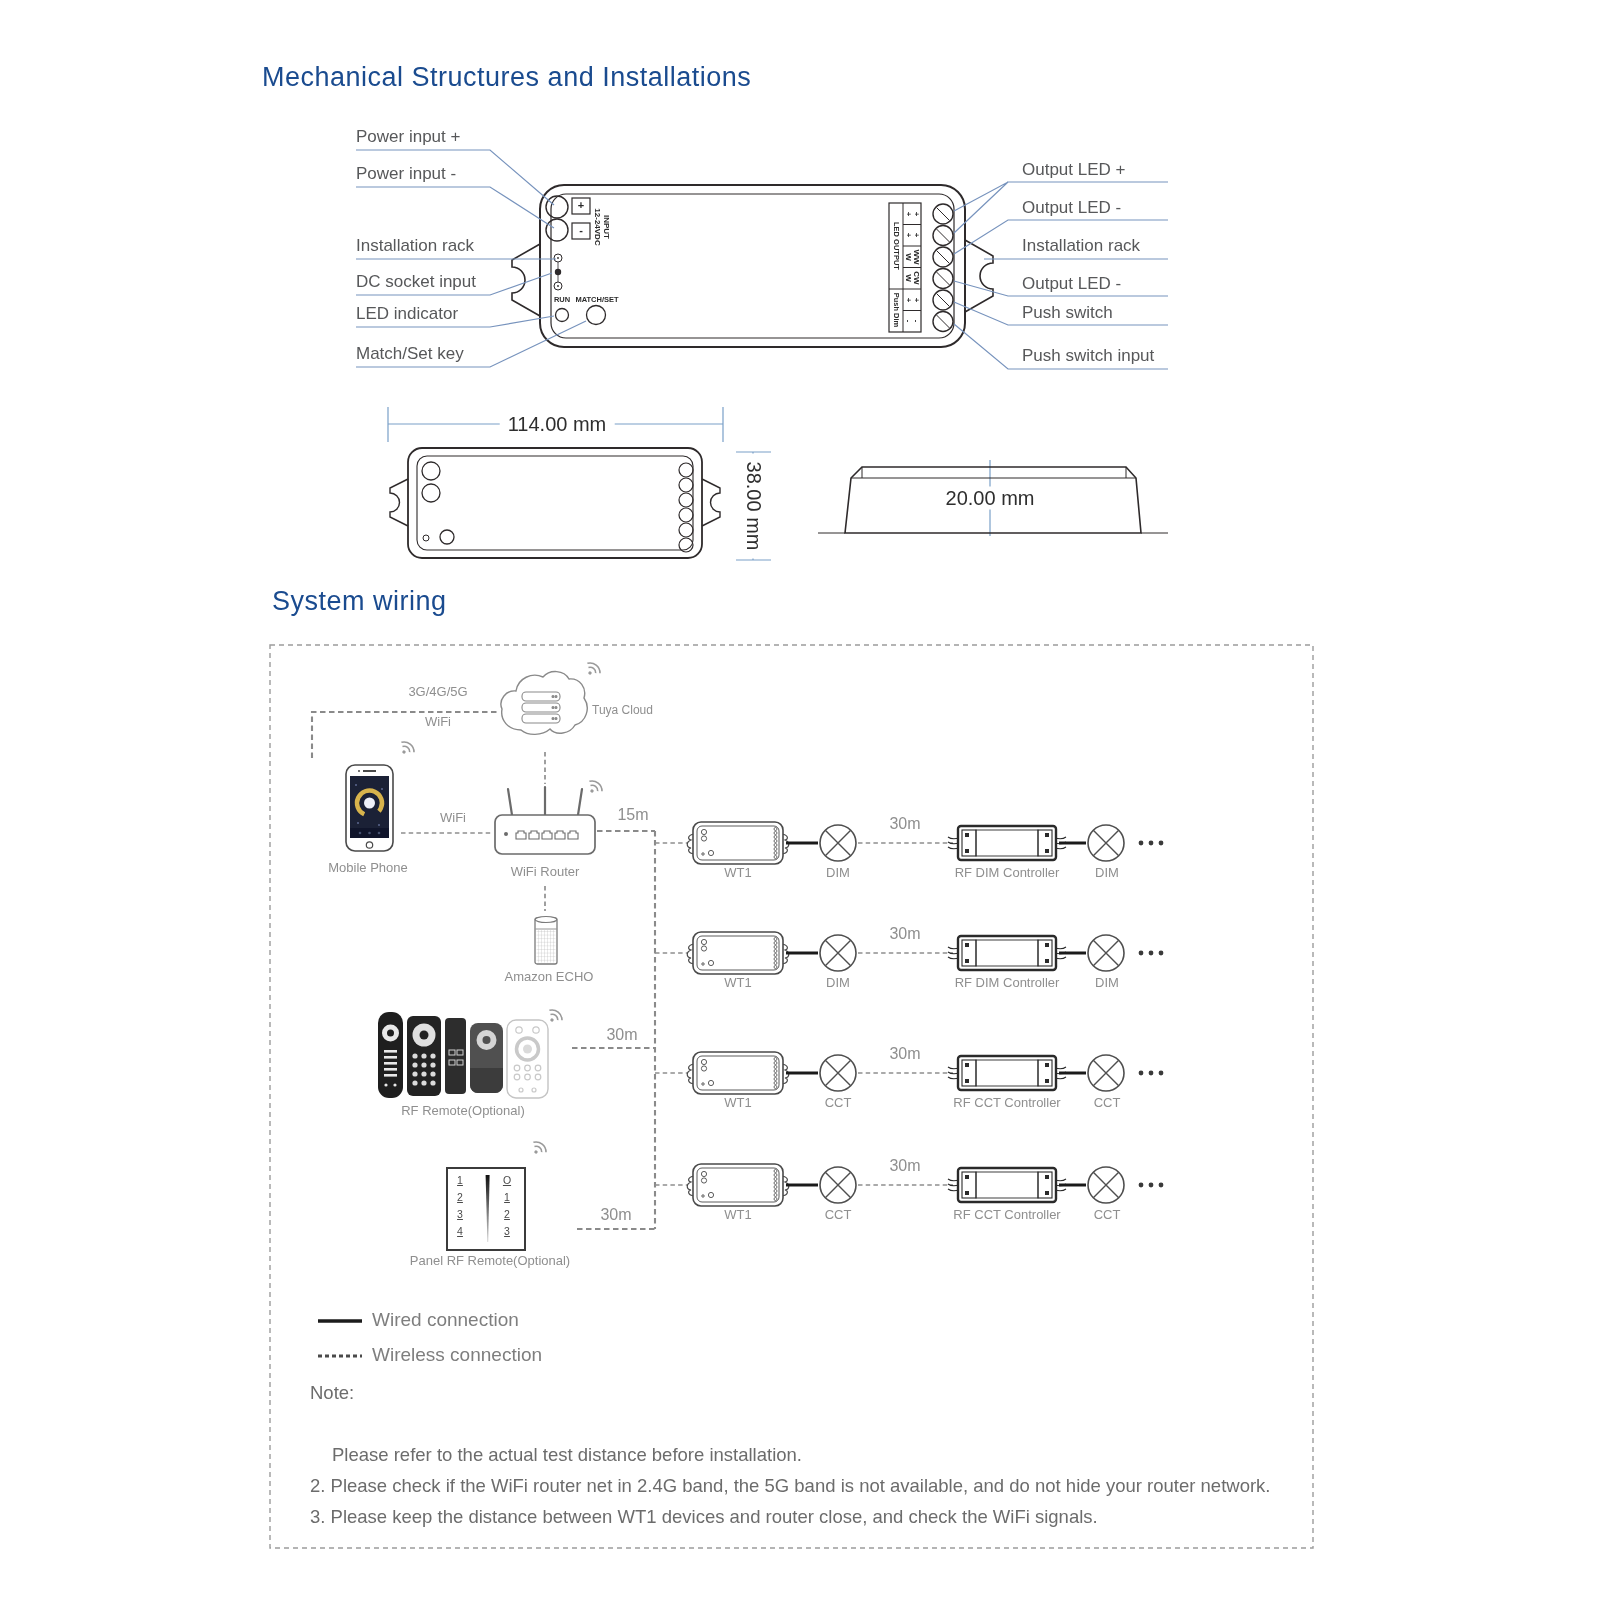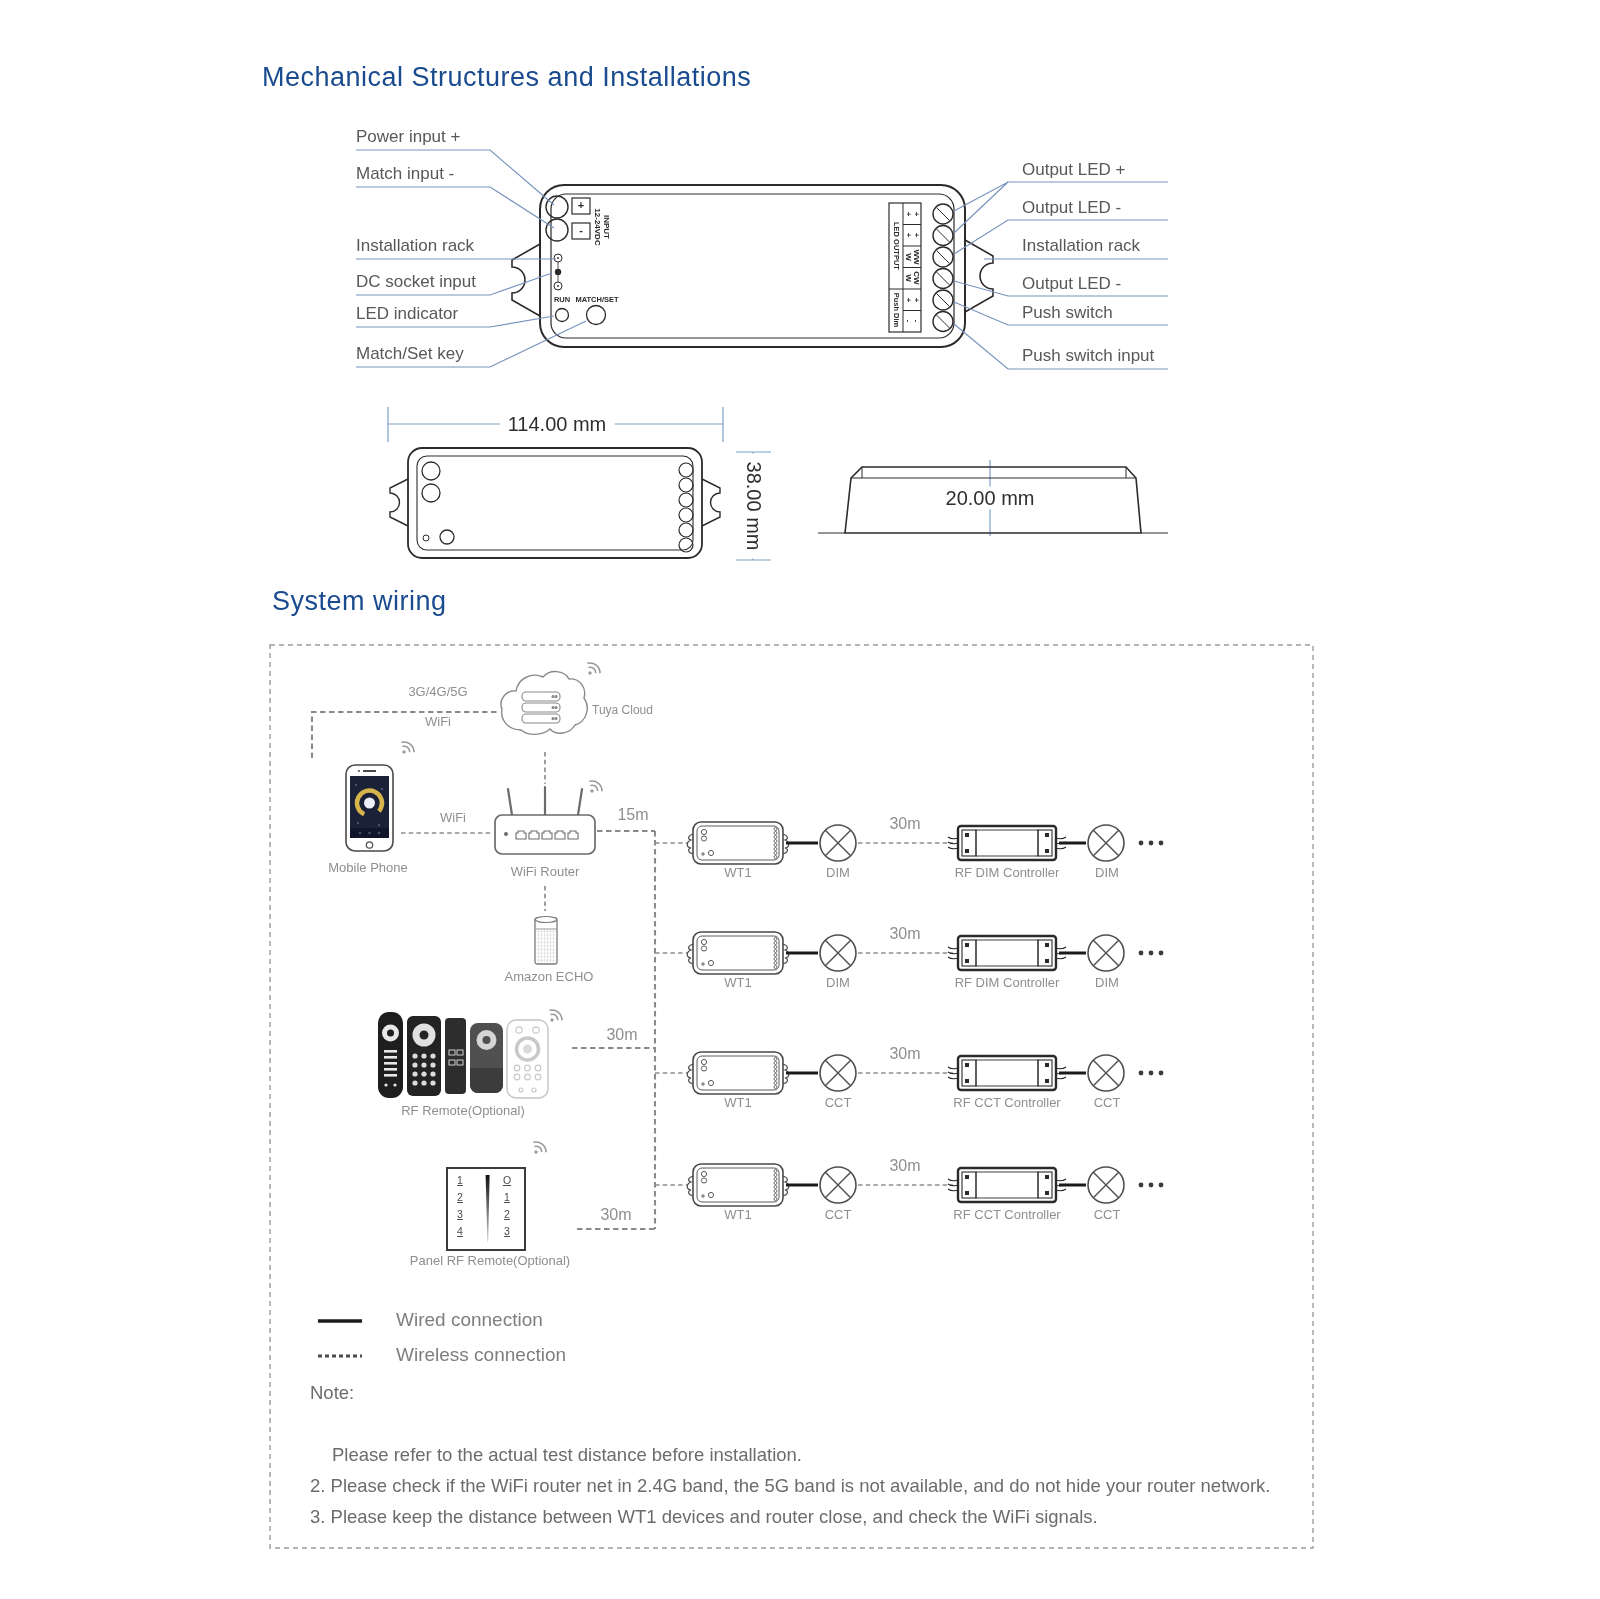--- a/index.html
+++ b/index.html
@@ -17,21 +17,21 @@
   .cx{transform:translateX(-50%);}
   .rot{transform:translate(-50%,-50%) rotate(90deg);}
   .cell{transform:translate(-50%,-50%) rotate(90deg);font-size:8px;font-weight:bold;
         color:#2b2b2b;line-height:8px;text-align:center;}
   .cell span{display:block;}
   .devtxt{font-size:7.5px;font-weight:bold;color:#2b2b2b;}
   .inblock{font-size:8px;font-weight:bold;color:#2b2b2b;line-height:9px;text-align:center;}
   .inblock span{display:block;}
   .pm{font-size:11px;font-weight:bold;color:#2b2b2b;}
   .pn{font-size:10.5px;color:#4a4a4a;text-decoration:underline;transform:translate(-50%,-50%);}
-  .leg{font-size:19px;color:#7e7e7e;margin-left:24px;}
+  .leg{font-size:19px;color:#7e7e7e;}
   .note{font-size:18.5px;color:#6c6c6c;}
   .dashline{stroke:#8f8f8f;stroke-width:1.7;stroke-dasharray:4.5,3.2;fill:none;}
   .dash2{stroke:#8a8a8a;stroke-width:2.1;stroke-dasharray:5.5,3.5;fill:none;}
   .solid{stroke:#1a1a1a;stroke-width:3;fill:none;}
   .boxdash{fill:none;stroke:#9c9c9c;stroke-width:1.4;stroke-dasharray:5,4;}
   .lead{stroke:#7793bd;stroke-width:1.2;fill:none;}
   .dimln{stroke:#7aa0c8;stroke-width:1.2;fill:none;}
   .dev{stroke:#2e2a2b;fill:none;}
 </style>
 </head>
@@ -342,21 +342,21 @@
 
   <g>
     <path d="M318,1321 H362" stroke="#1c1c1c" stroke-width="3.5"></path>
     <path d="M318,1356 H362" stroke="#4a4a4a" stroke-width="3" stroke-dasharray="4,3"></path>
   </g>
 </svg>
 
 <div class="t title" style="left:262px;top:62px">Mechanical Structures and Installations</div>
 
 <div class="t mech" style="left:356px;top:127px">Power input +</div>
-<div class="t mech" style="left:356px;top:164px">Match input -</div>
+<div class="t mech" style="left:356px;top:164px">Power input -</div>
 <div class="t mech" style="left:356px;top:236px">Installation rack</div>
 <div class="t mech" style="left:356px;top:272px">DC socket input</div>
 <div class="t mech" style="left:356px;top:304px">LED indicator</div>
 <div class="t mech" style="left:356px;top:344px">Match/Set key</div>
 
 <div class="t mech" style="left:1022px;top:160px">Output LED +</div>
 <div class="t mech" style="left:1022px;top:198px">Output LED -</div>
 <div class="t mech" style="left:1022px;top:236px">Installation rack</div>
 <div class="t mech" style="left:1022px;top:274px">Output LED -</div>
 <div class="t mech" style="left:1022px;top:303px">Push switch</div>

